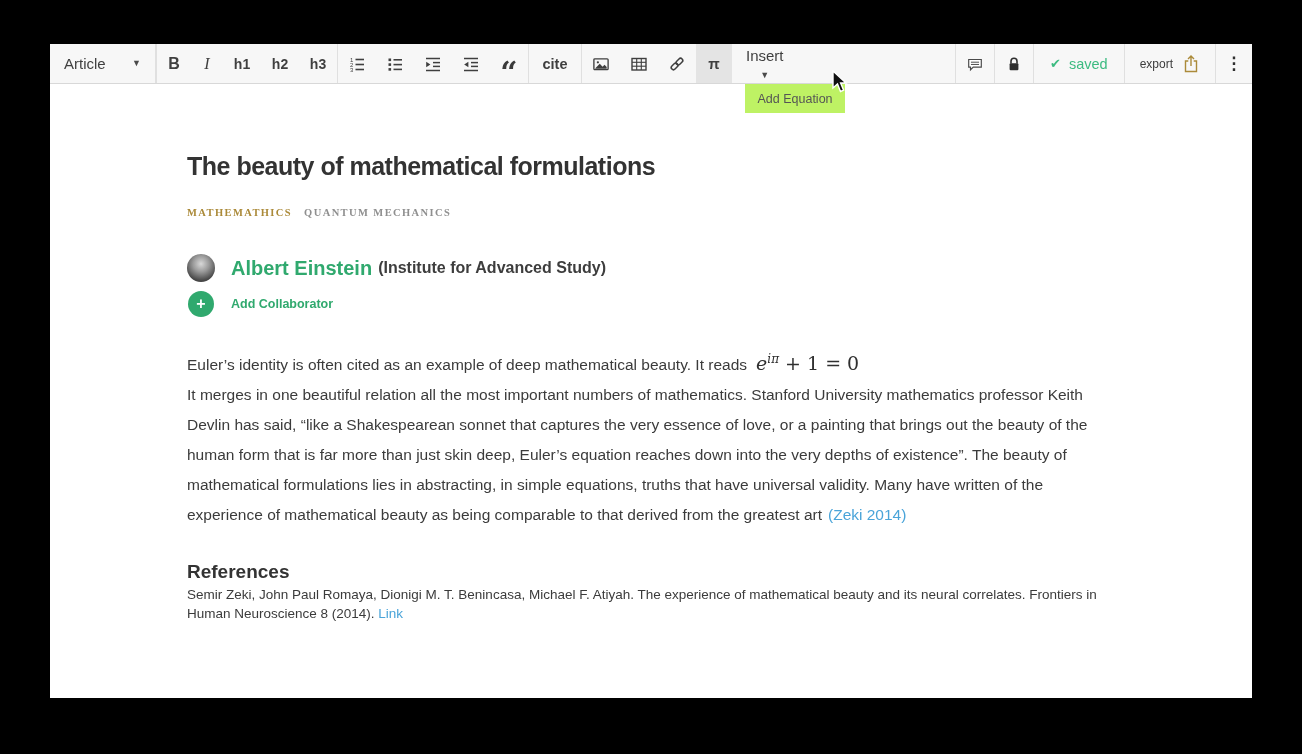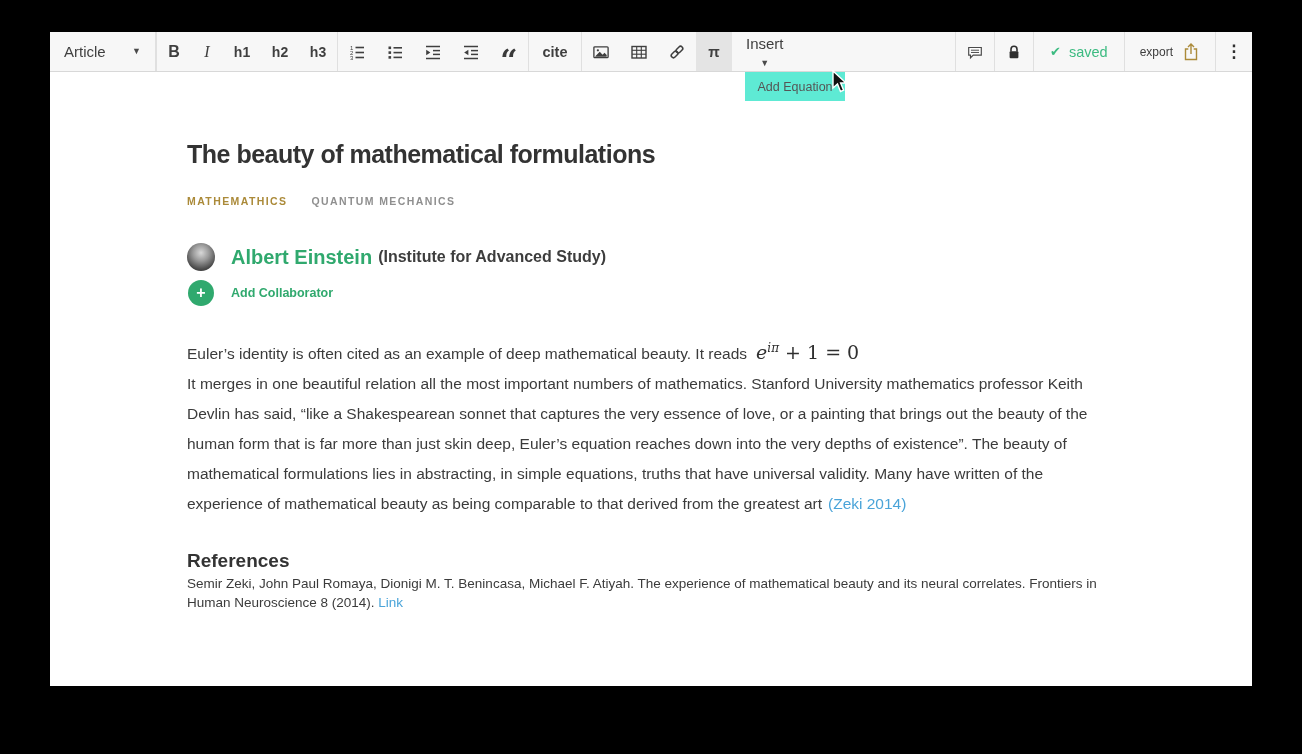--- a/index.html
+++ b/index.html
@@ -1,18 +1,18 @@
 <!DOCTYPE html>
 <html><head>
 <meta charset="utf-8">
 <style>
   * { margin:0; padding:0; box-sizing:border-box; }
   html,body { width:1302px; height:754px; background:#000; font-family:"Liberation Sans", sans-serif; }
   .stage { position:relative; width:1302px; height:754px; background:#000; overflow:hidden; }
-  .window { position:absolute; left:50px; top:32px; width:1202px; height:654px; background:#fff; }
+  .window { position:absolute; left:50px; top:44px; width:1202px; height:654px; background:#fff; }
 
   
   .toolbar { position:relative; display:flex; align-items:stretch; height:40px; background:#f7f7f7; border-bottom:1px solid #d8d8d8; color:#3f3f3f; }
   .tb { display:flex; align-items:center; justify-content:center; gap:6px; background:transparent; border:none; cursor:pointer; font-family:"Liberation Sans", sans-serif; font-size:15px; color:#3f3f3f; padding:0 10px; height:100%; }
   .tb.active { background:#e4e4e4; }
   .sep { width:1px; background:#e0e0e0; height:100%; }
   .article-dd { width:105px; justify-content:space-between; padding:0 14px; }
   .chev { font-size:9px; color:#4a4a4a; line-height:1; }
   .share-btn { padding:0 10px 0 14px; }
   .avatars { display:flex; align-items:center; }
@@ -28,26 +28,26 @@
   .insert-b { font-size:15px; gap:7px; padding:0 14px;flex-direction:column; }
   .quote-glyph { font-family:"DejaVu Serif", serif; font-weight:700; font-size:30px; line-height:8px; position:relative; top:9px; color:#3a3a3a; }
   .right-group { margin-left:auto; display:flex; align-items:stretch; }
   .check-glyph { color:#3cbb81; font-size:13px; }
   .saved-lbl { color:#3cbb81; font-size:14.5px; }
   .export-lbl { color:#3d3d3d; font-size:12px; }
   .kebab-b { font-weight:700; font-size:17px; width:36px; color:#2f2f2f; letter-spacing:0; }
   svg.ticon { display:block; }
 
   
-  .tooltip { position:absolute; left:695px; top:40px; width:100px; height:29px; background:#5eead4; color:#555; font-size:12.5px; display:flex; align-items:center; justify-content:center; z-index:5; }
+  .tooltip { position:absolute; left:695px; top:40px; width:100px; height:29px; background:#bef264; color:#555; font-size:12.5px; display:flex; align-items:center; justify-content:center; z-index:5; }
 
   
   .content { padding:0 135px 0 137px; }
   .title { font-size:25px; letter-spacing:-0.5px; font-weight:700; color:#333; margin-top:63px; line-height:38px; cursor:text; }
-  .tags { margin-top:22px; display:flex; gap:24px; }
+  .tags { margin-top:22px; display:flex; gap:12px;font-family:Liberation Serif, serif; }
   .tag { font-size:10.5px; font-weight:700; letter-spacing:1.4px; cursor:pointer; }
   .tag.gold { color:#ab8a39; }
   .tag.grey { color:#8f8f8f; }
   .author-row { margin-top:36px; display:flex; align-items:center; }
   .avatar-lg { width:28px; height:28px; border-radius:50%; background:radial-gradient(circle at 50% 35%, #d8d8d8 0%, #9a9a9a 35%, #4a4a4a 72%, #242424 100%); flex:0 0 auto; }
   .author-name { margin-left:16px; font-size:20px; font-weight:700; color:#30a96e; cursor:pointer; }
   .author-aff { margin-left:6px; font-size:16px; font-weight:700; color:#3d3d3d; }
   .collab-row { margin-top:9px; display:flex; align-items:center; cursor:pointer; }
   .plus-circle { width:26px; height:26px; margin-left:1px; border-radius:50%; background:#30a96e; color:#fff; font-size:16px; font-weight:700; display:flex; align-items:center; justify-content:center; line-height:1; }
   .collab-label { margin-left:17px; font-size:12.5px; font-weight:700; color:#30a96e; }

